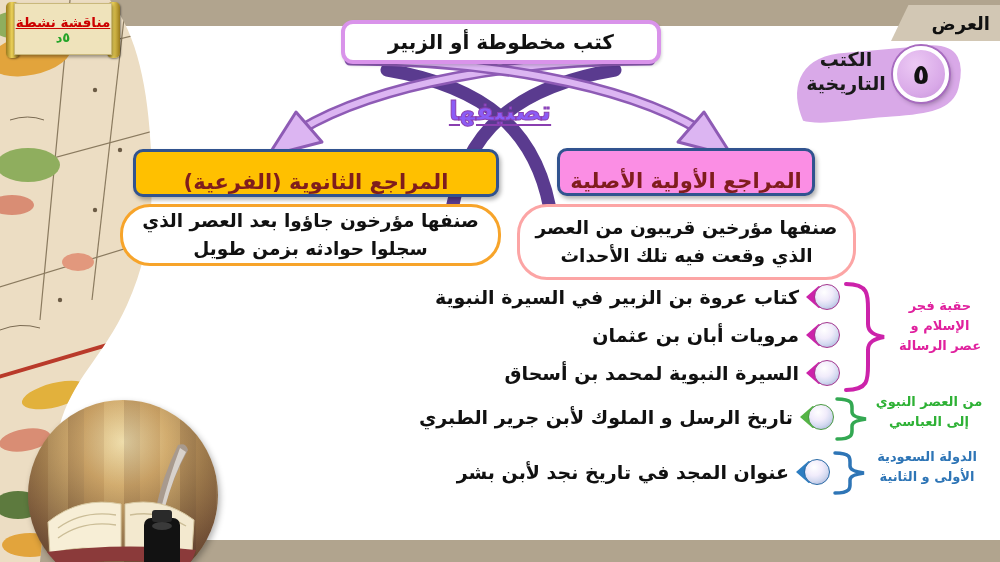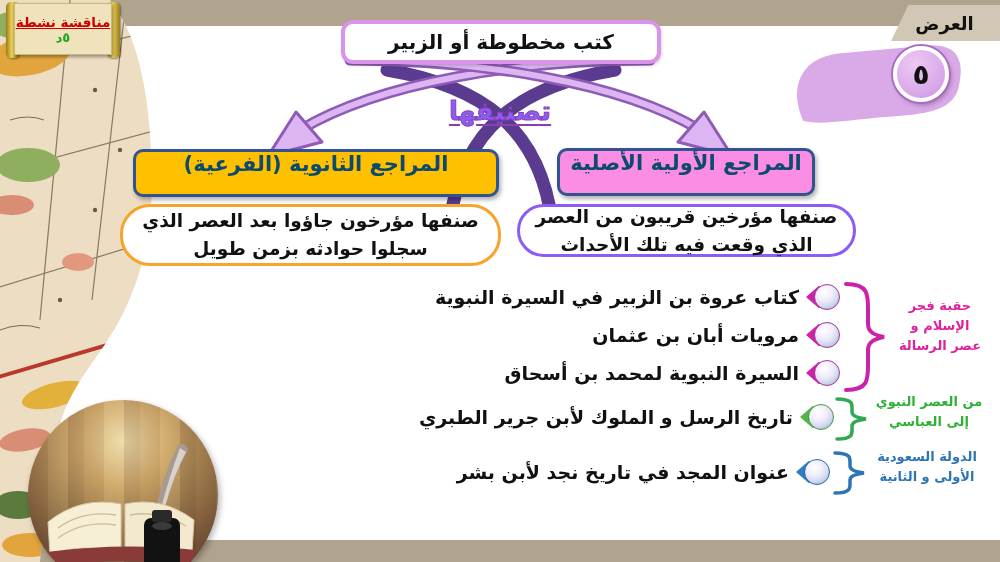--- a/index.html
+++ b/index.html
@@ -9,21 +9,21 @@
   .abs { position:absolute; }
 
   
   .strip { left:0; width:1000px; background:#b1a48e; z-index:2; }
   #top-strip { top:0; height:26px; }
   #bottom-strip { top:540px; height:22px; }
 
   
   #present-ribbon { left:891px; top:5px; width:109px; height:36px; background:#d2c7b4;
     clip-path:polygon(16% 0, 100% 0, 100% 100%, 0 100%); z-index:7;
-    display:flex; align-items:center; justify-content:center; padding-left:8px;
+    display:flex; align-items:center; justify-content:flex-start; padding-left:8px;
     font-size:18px; font-weight:bold; color:#111; direction:rtl; padding-right:10px;}
 
   
   #activity-banner { left:6px; top:0; width:114px; height:62px; z-index:7;text-align:right; }
   .rod { position:absolute; top:2px; width:13px; height:56px; border-radius:5px;
     background:linear-gradient(90deg,#9a7a1c,#ecd25a 45%,#9a7a1c); box-shadow:1px 1px 2px rgba(0,0,0,.4); }
   #banner-paper { position:absolute; left:8px; top:3px; width:98px; height:52px;
     background:#efe3bb; border:1px solid #c9b87c; box-shadow:1px 2px 3px rgba(0,0,0,.35);
     display:flex; flex-direction:column; align-items:center; justify-content:center; }
   #banner-title { color:#cc0000; font-weight:bold; font-size:13.5px; text-decoration:underline; direction:rtl; white-space:nowrap;}
@@ -51,32 +51,32 @@
 
   
   #arrows-svg { left:0; top:0; z-index:4; }
 
   #classification-label { left:436px; top:96px; width:128px; z-index:6; text-align:center;
     font-size:26px; font-weight:bold; color:#8b5cf6; direction:rtl;
     -webkit-text-stroke:1px #8a3fb0; text-decoration:underline; text-underline-offset:4px; }
 
   
   .branch-header { height:48px; border:3px solid #31538f; border-radius:10px; z-index:5;
-    display:flex; align-items:flex-start; justify-content:center;
-    font-size:21px; font-weight:bold; color:#0c4a6e; direction:rtl;
+    display:flex; align-items:flex-end; justify-content:center;
+    font-size:21px; font-weight:bold; color:#7f1d1d; direction:rtl;
     box-shadow:2px 3px 4px rgba(0,0,0,.3); }
   #secondary-header { left:133px; top:149px; width:366px; background:#ffc000; }
   #primary-header { left:557px; top:148px; width:258px; background:#fb8ee4; }
 
   
   .branch-desc { border-radius:30px; background:#fff; z-index:5;
     display:flex; align-items:center; justify-content:center; text-align:center;
     font-size:18.5px; font-weight:bold; color:#111; direction:rtl; line-height:1.5; padding:2px 14px; }
   #secondary-desc { left:120px; top:204px; width:381px; height:62px; border:3px solid #f7a42a; }
-  #primary-desc { left:517px; top:204px; width:339px; height:53px; border:3px solid #8b5cf6; }
+  #primary-desc { left:517px; top:204px; width:339px; height:76px; border:3px solid #fca5a5; }
 
   
   .book-row { display:flex; direction:rtl; align-items:center; gap:7px; z-index:5; height:32px;justify-content:space-between; }
   .book-title { font-size:19px; font-weight:bold; color:#111; white-space:nowrap; }
   .bullet { position:relative; width:34px; height:26px; flex:0 0 auto; }
   .bullet .pointer { position:absolute; left:0; top:2px; width:30px; height:22px;
     clip-path:polygon(0 50%, 42% 0, 100% 18%, 100% 82%, 42% 100%); }
   .bullet .sphere { position:absolute; right:0; top:0; width:26px; height:26px; border-radius:50%;
     background:radial-gradient(circle at 38% 30%, #ffffff 0%, #f1ecfb 38%, #d4daf0 62%, #a7b4da 88%, #8c97c6 100%); }
   .b-magenta .pointer { background:#cc22aa; } .b-magenta .sphere { border:1px solid #a4378f; }
@@ -148,20 +148,21 @@
     </div>
   </div>
 
   <div class="abs" id="present-ribbon">
     <span>العرض</span>
   </div>
 
   <svg class="abs" id="topic-callout-svg" width="215" height="105" viewBox="0 0 215 105">
     <path d="M22,92 C8,60 16,28 58,22 L148,14 C182,12 186,34 180,58 C174,82 146,86 112,88 C78,90 40,98 22,92 Z" fill="#d9a9e8" stroke="#ffffff" stroke-width="3"></path>
   </svg>
+  <div class="abs" id="topic-title">الكتب التاريخية</div>
   <div class="abs" id="topic-number-circle">
     <span>٥</span>
   </div>
 
   <div class="abs" id="definition-box">
     <span>كتب  مخطوطة أو  الزبير</span>
   </div>
 
   <svg class="abs" id="arrows-svg" width="1000" height="562" viewBox="0 0 1000 562">
     <path d="M450,222 C462,128 520,86 615,70" fill="none" stroke="#5a3b8f" stroke-width="13" stroke-linecap="round"></path>

